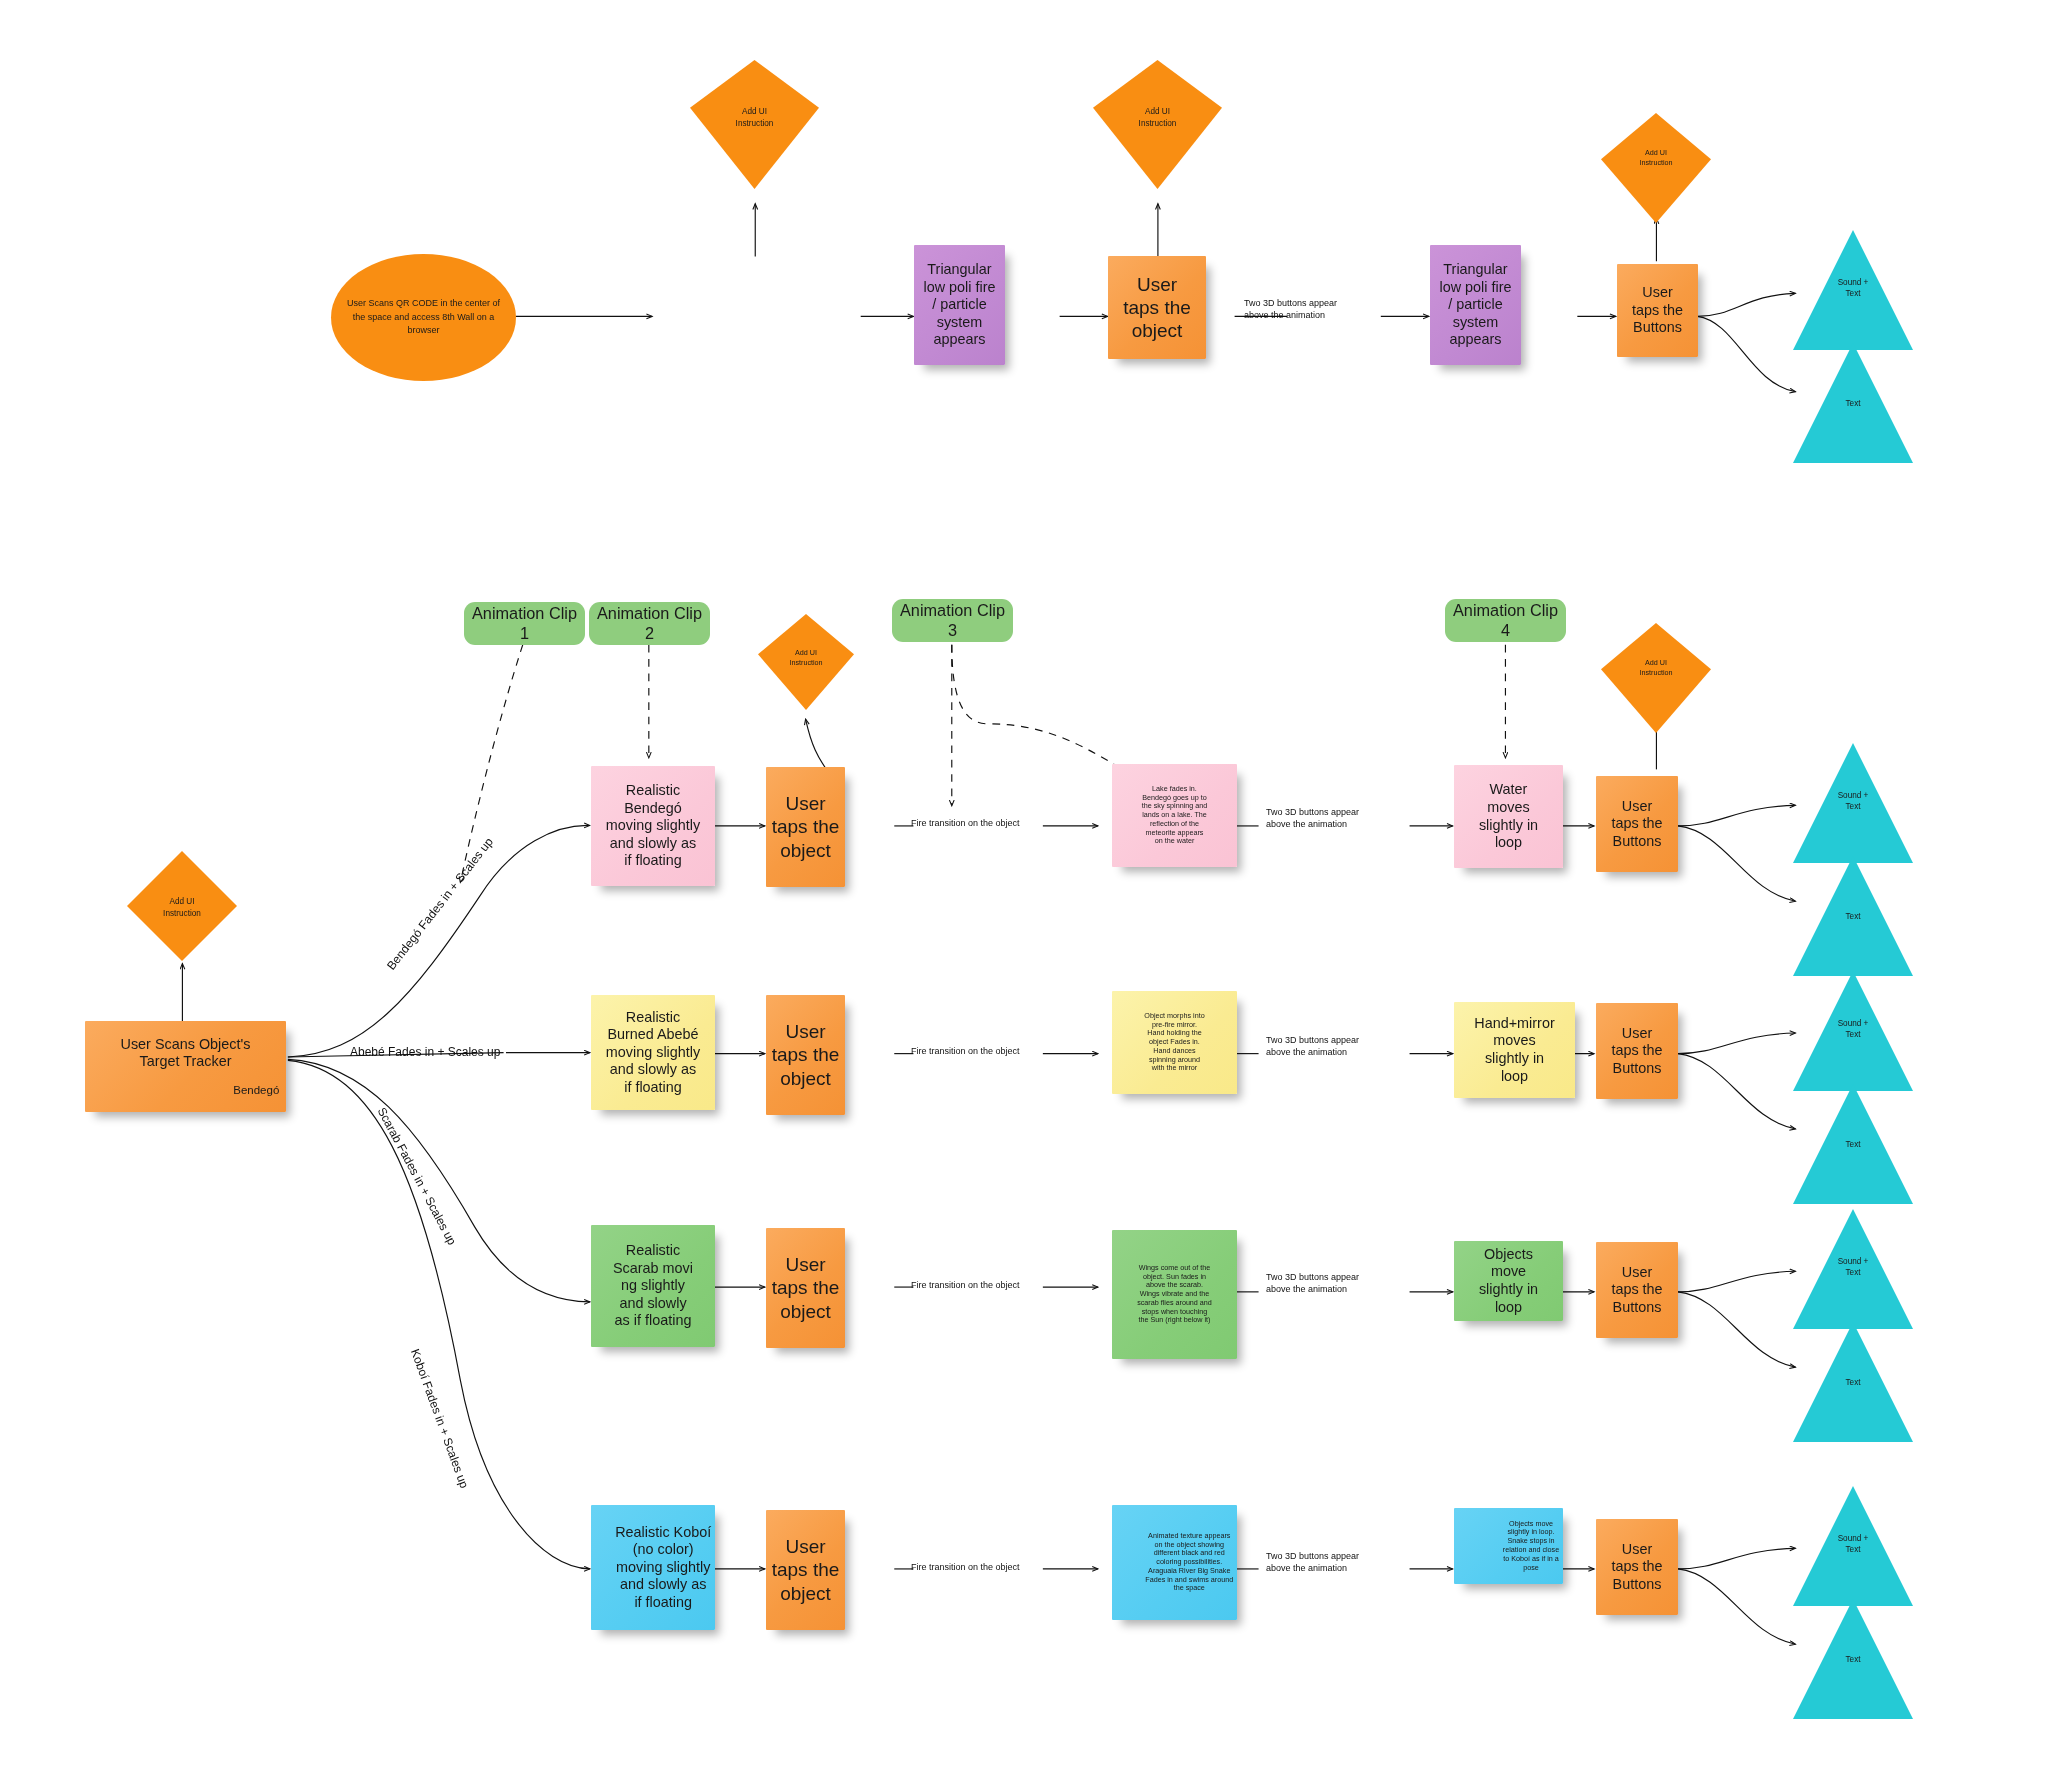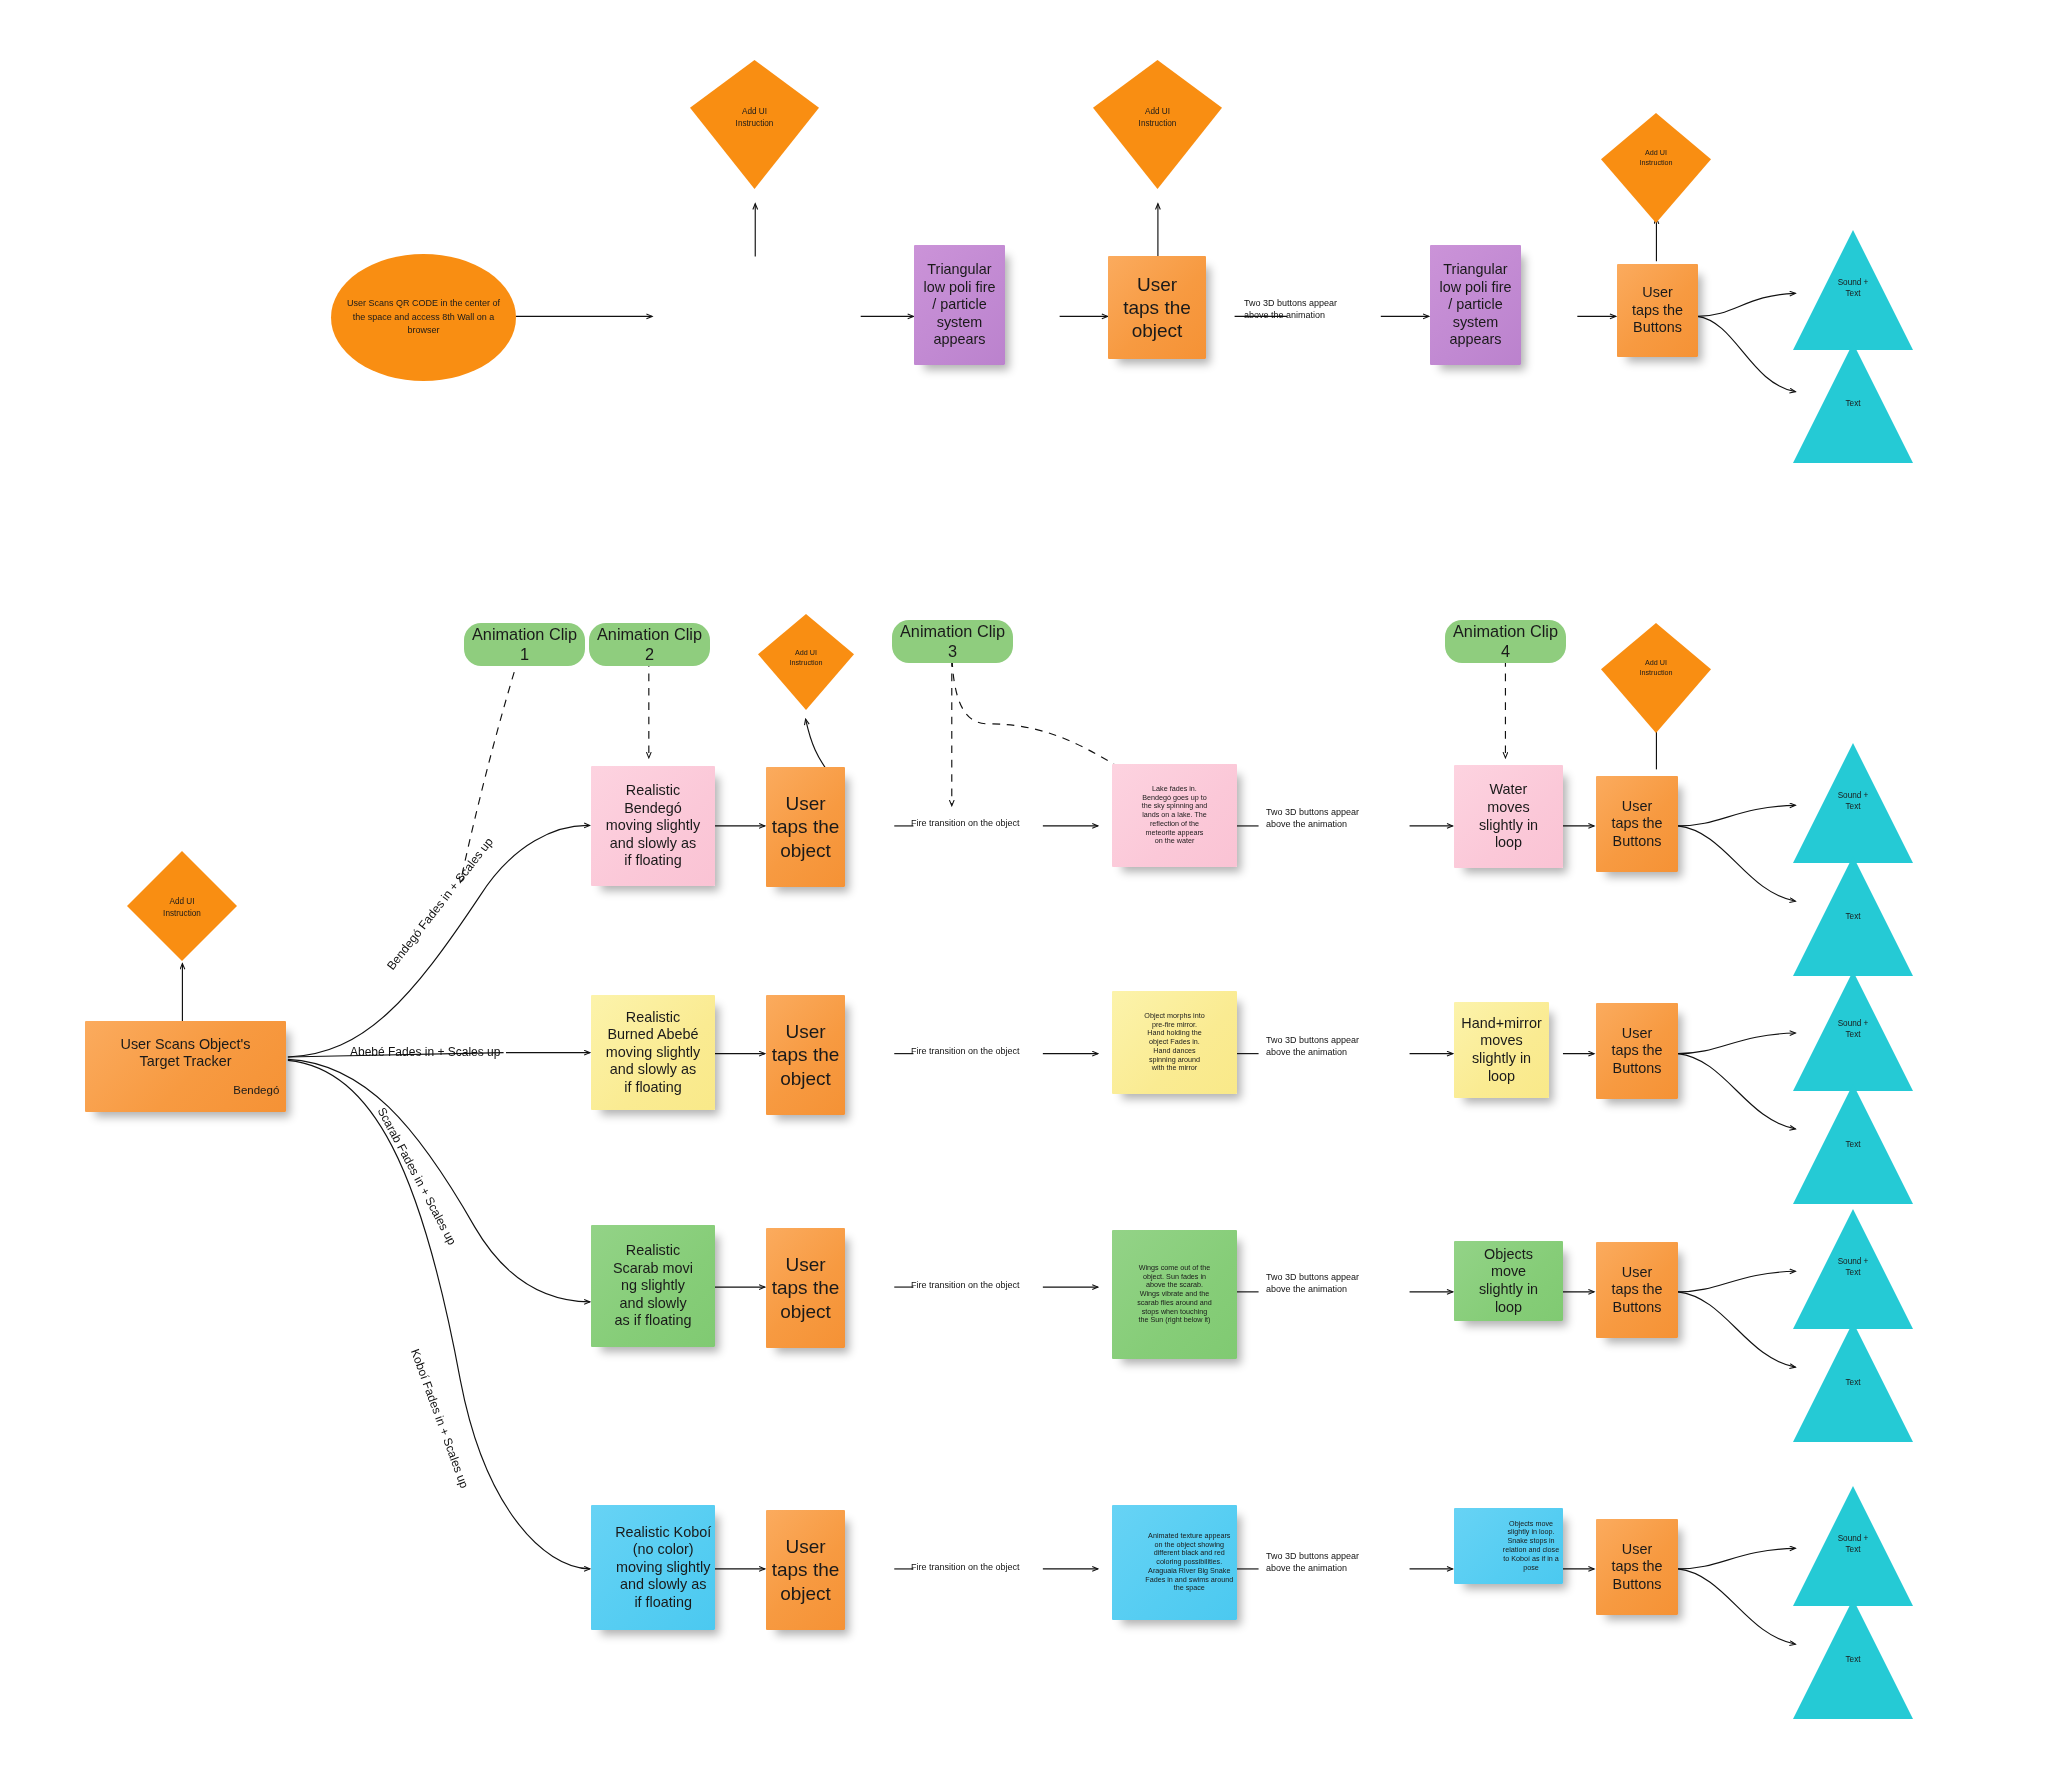--- a/index.html
+++ b/index.html
@@ -9,21 +9,21 @@
   .node{position:absolute;box-sizing:border-box;display:flex;align-items:center;justify-content:center;
         text-align:center;color:#1a1a1a;line-height:1.22;padding:2.9px 3.8px;
         box-shadow:6.7px 7.7px 8.6px -2.9px rgba(0,0,0,0.30);}
   .node.sticky{border-radius:1px;}
   .orange{background:linear-gradient(135deg,#fbab5e 0%,#f79a41 55%,#f59235 100%);}
   .purple{background:linear-gradient(135deg,#cb93d8 0%,#c189d2 60%,#bb82cd 100%);}
   .pink{background:linear-gradient(135deg,#fdd3e0 0%,#fbc8d8 60%,#fac3d4 100%);}
   .yellow{background:linear-gradient(135deg,#fcf3ab 0%,#faeb92 60%,#f9e989 100%);}
   .green{background:linear-gradient(135deg,#93d387 0%,#86cd78 60%,#80ca72 100%);}
   .blue{background:linear-gradient(135deg,#67d3f5 0%,#55cdf2 60%,#4bc9f0 100%);justify-content:flex-end;}
-  .greenlabel{background:#8fcd7e;border-radius:17px;box-shadow:none;color:#1a1a1a;margin-top:21px;}
+  .greenlabel{background:#8fcd7e;border-radius:11px;box-shadow:none;color:#1a1a1a;}
 
   .ellipse{position:absolute;border-radius:50%;background:#f98e12;display:flex;align-items:center;
            justify-content:flex-end;text-align:center;color:#1a1a1a;line-height:1.5;padding:4.8px 11.5px;box-sizing:border-box;}
 
   .diamond{position:absolute;display:flex;align-items:center;justify-content:center;text-align:center;}
   .diamond svg{position:absolute;inset:0;}
   .diamond span{position:relative;z-index:2;color:#1a1a1a;line-height:1.35;}
 
   .tri{position:absolute;display:flex;align-items:center;justify-content:center;text-align:center;}
   .tri svg{position:absolute;inset:0;}
@@ -322,21 +322,21 @@
     <span>Object morphs into
 pre-fire mirror.
 Hand holding the
 object Fades in.
 Hand dances
 spinning around
 with the mirror</span>
   </div>
   <div class="edgelabel f-xs" style="left:1266px;top:1034px;width:139px;">Two 3D buttons appear
 above the animation</div>
-  <div class="node sticky yellow f-md" style="left:1454px;top:1002px;width:95px;height:96px;white-space:pre-line;">
+  <div class="node sticky yellow f-md" style="left:1454px;top:1002px;width:121px;height:96px;white-space:pre-line;">
     <span>Hand+mirror
 moves
 slightly in
 loop</span>
   </div>
   <div class="node sticky orange f-md" style="left:1596px;top:1003px;width:82px;height:96px;white-space:pre-line;">
     <span>User
 taps the
 Buttons</span>
   </div>

